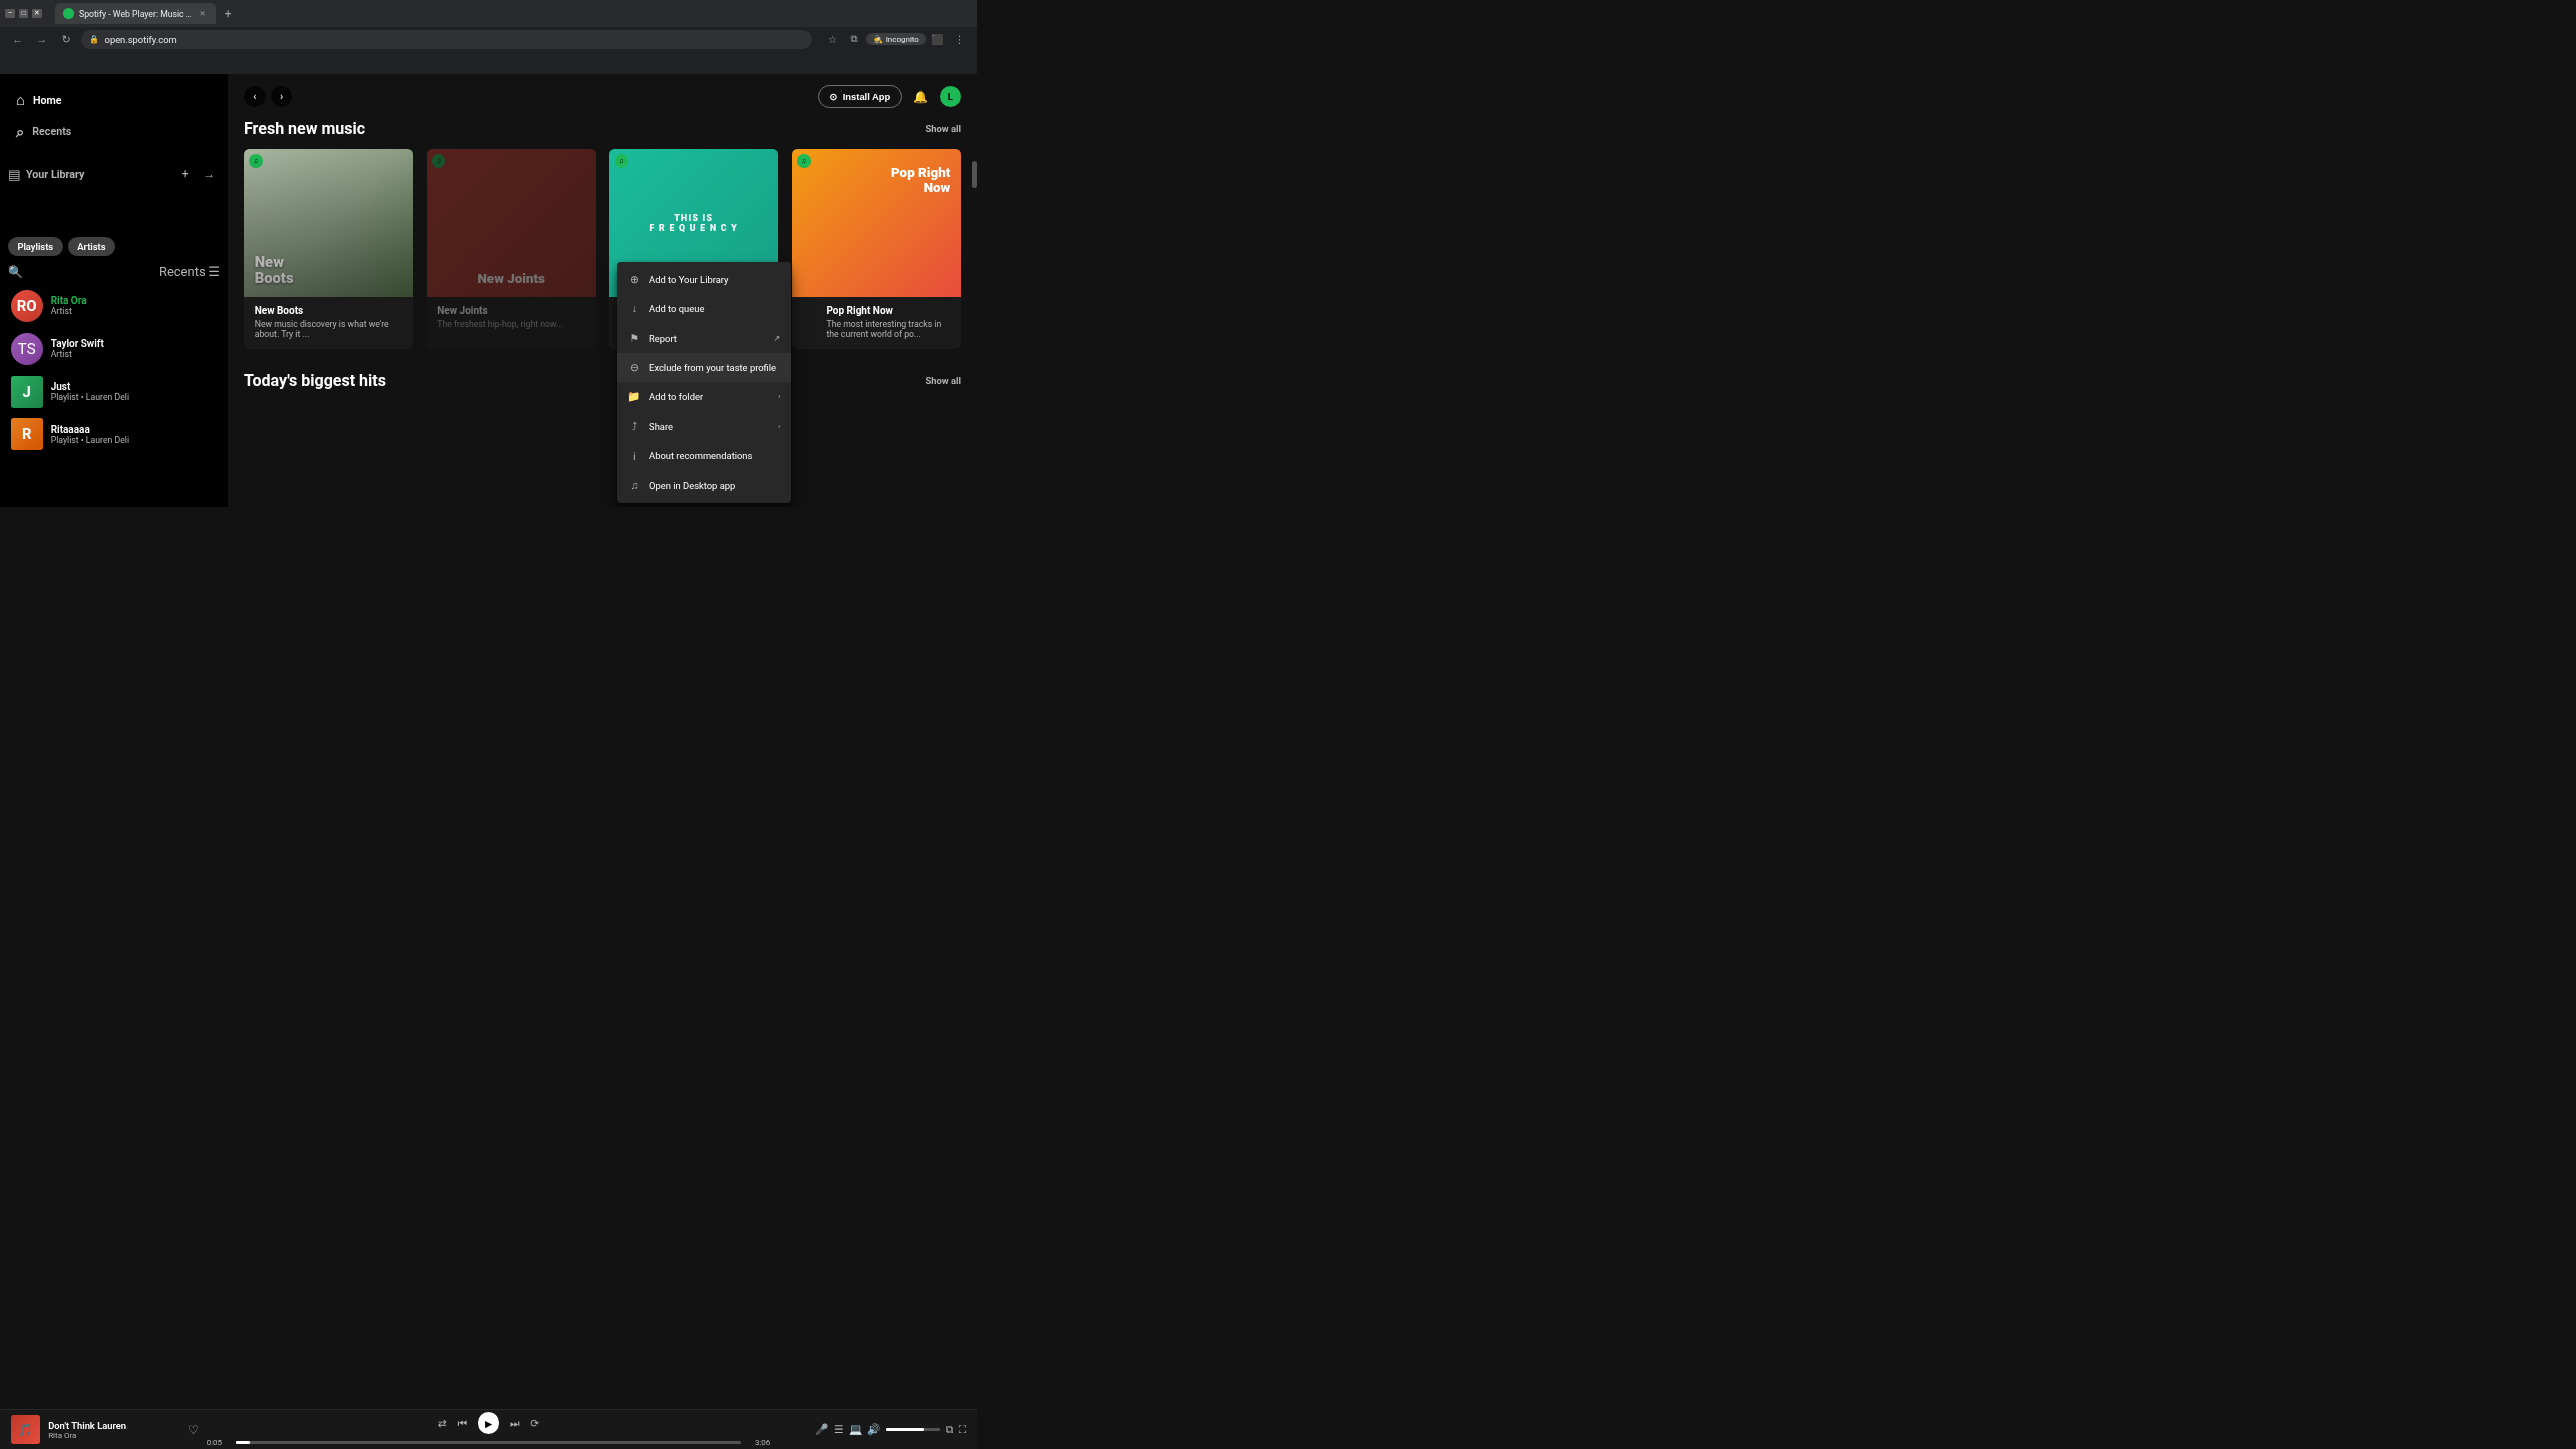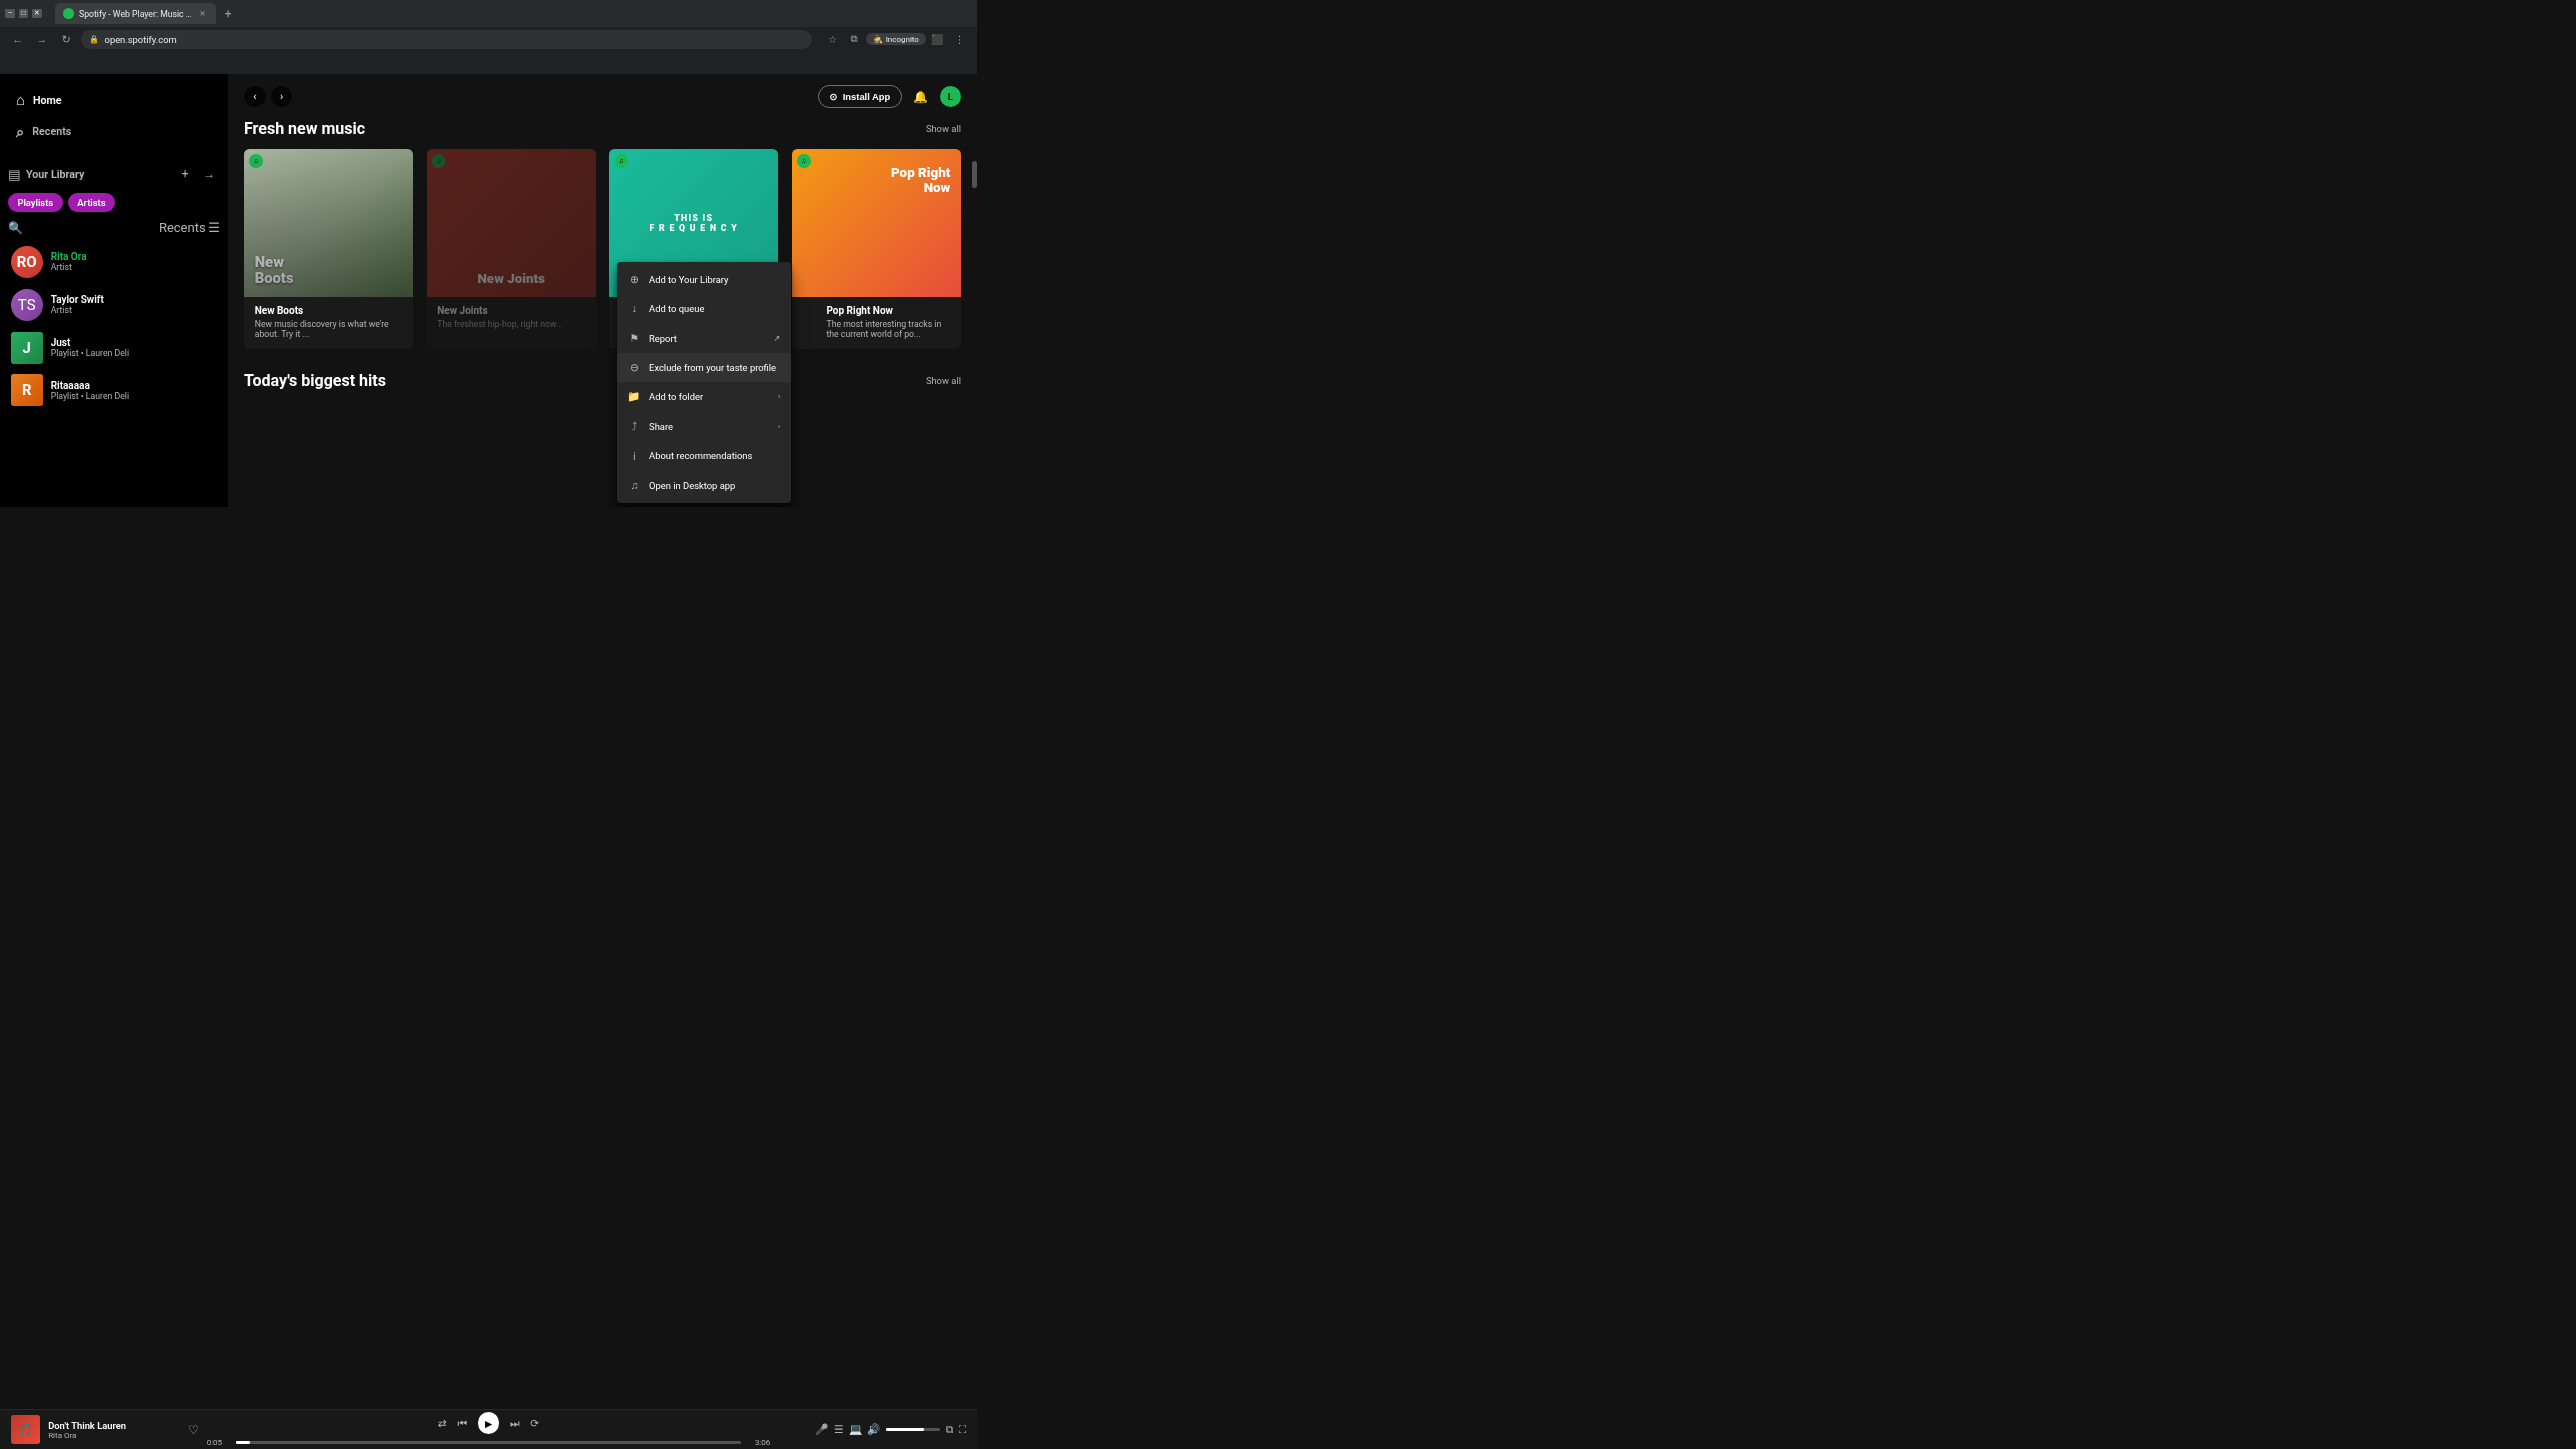--- a/index.html
+++ b/index.html
@@ -210,22 +210,23 @@
       display: flex;
       gap: 5.4px;
       padding: 2.7px 8px 5.4px;
     }
     .filter-tab {
       padding: 4px 9.4px;
       border-radius: 13.4px;
       font-size: 9.4px;
       font-weight: 600;
       cursor: pointer;
-      background: #a21caf;
+      background: #404040;
       color: #fff;
+      margin-top: 44px;
     }
 
     .search-sort-bar {
       display: flex;
       align-items: center;
       justify-content: space-between;
       padding: 2.7px 8px 5.4px;
     }
     .library-search-btn {
       color: #b3b3b3;
@@ -372,21 +373,21 @@
       justify-content: space-between;
       margin-bottom: 10.7px;
     }
     .section-title {
       font-size: 16px;
       font-weight: 700;
       color: #fff;
     }
     .show-all-btn {
       font-size: 9.4px;
-      font-weight: 400;
+      font-weight: 700;
       color: #b3b3b3;
       cursor: pointer;
       margin-left: 32px;
     }
 
     .cards-grid {
       display: flex;
       gap: 13.4px;
     }
     .music-card {

